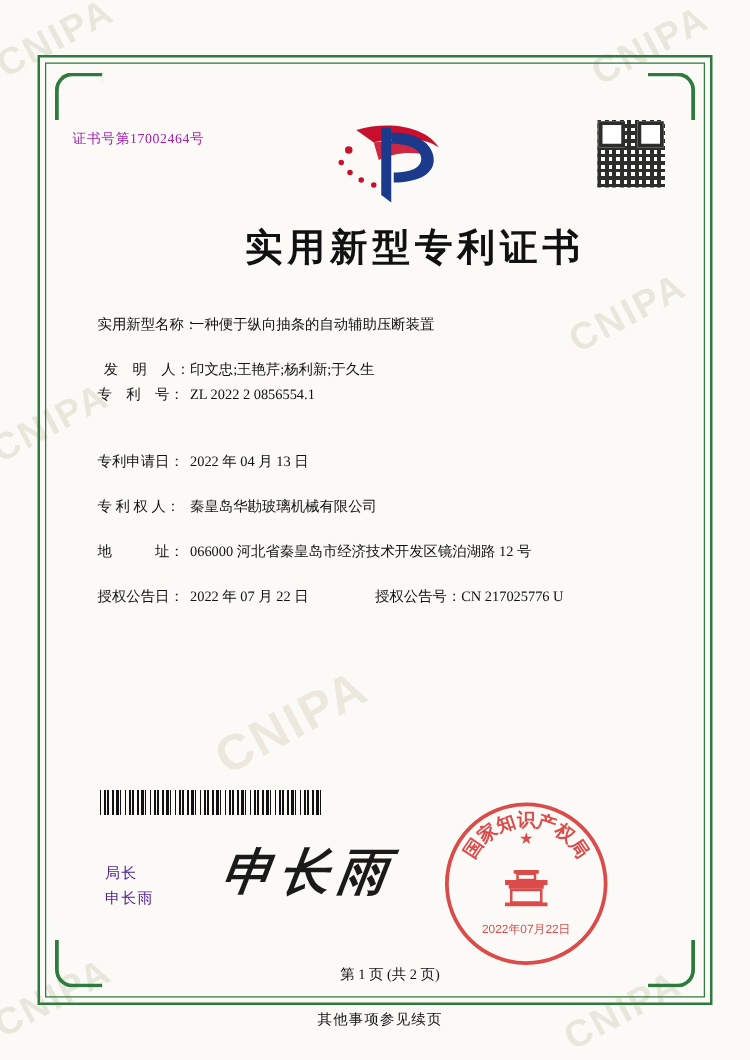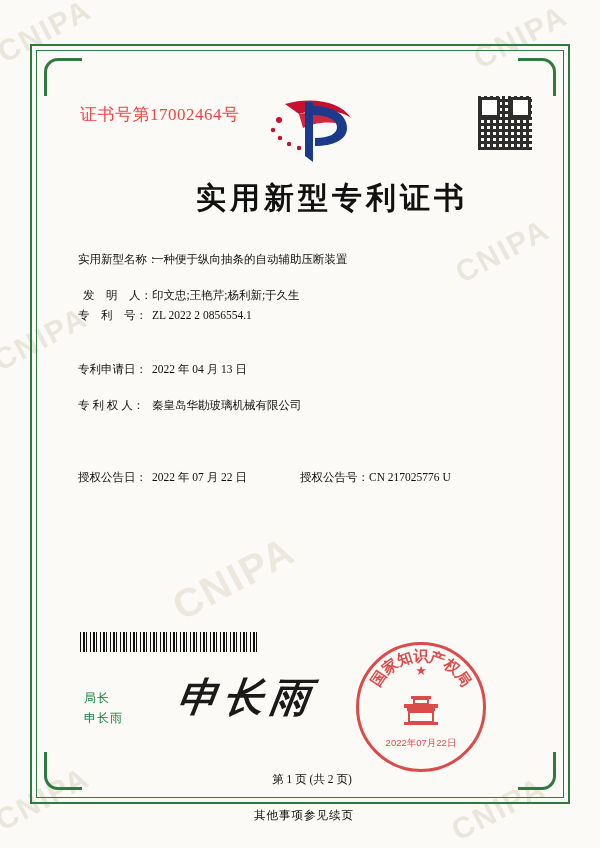--- a/index.html
+++ b/index.html
@@ -96,23 +96,23 @@
     width:15px;height:15px;
     border:3px solid #111;
     background:#fff;
   }
   .qr::before{left:1px;top:1px;}
   .qr::after{right:1px;top:1px;}
 
   
   .cert-no {
     position: absolute;
-    left: 80px; top: 103px;
-    font-size: 17px;
-    color: #ef4444;
+    left: 58px; top: 103px;
+    font-size: 11px;
+    color: #a21caf;
     letter-spacing: .5px;
   }
   .title {
     position: absolute;
     left: 0; top: 178px;
     width: 600px;
     text-align: center;
     font-size: 30px;
     font-weight: bold;
     letter-spacing: 4px;
@@ -171,21 +171,21 @@
         #111 0 1px, transparent 1px 3px,
         #111 3px 5px, transparent 5px 6px,
         #111 6px 7px, transparent 7px 10px);
   }
 
   
   .sig-label {
     position: absolute;
     left: 84px;
     font-size: 12px;
-    color: #15803d;
+    color: #4c1d95;
     letter-spacing: 1px;
   }
   .sig-l1 { top: 690px; }
   .sig-l2 { top: 710px; }
 
   .handwriting {
     position: absolute;
     left: 178px; top: 670px;
     font-size: 40px;
     font-family: "DejaVu Serif", serif;
@@ -300,20 +300,23 @@
     <span class="flabel">发　明　人：</span><span class="fvalue">印文忠;王艳芹;杨利新;于久生</span>
   </div>
   <div class="field row-num">
     <span class="flabel">专　利　号：</span><span class="fvalue">ZL 2022 2 0856554.1</span>
   </div>
   <div class="field row-date">
     <span class="flabel">专利申请日：</span><span class="fvalue">2022 年 04 月 13 日</span>
   </div>
   <div class="field row-owner">
     <span class="flabel">专 利 权 人：</span><span class="fvalue">秦皇岛华勘玻璃机械有限公司</span>
+  </div>
+  <div class="field row-addr">
+    <span class="flabel">地　　　址：</span><span class="fvalue">066000 河北省秦皇岛市经济技术开发区镜泊湖路 12 号</span>
   </div>
   <div class="field row-pub">
     <span class="flabel">授权公告日：</span><span class="fvalue">2022 年 07 月 22 日</span>
   </div>
   <div class="pub-no">授权公告号：CN 217025776 U</div>
 
 
   <div class="barcode"></div>
 
   <div class="sig-label sig-l1">局长</div>

